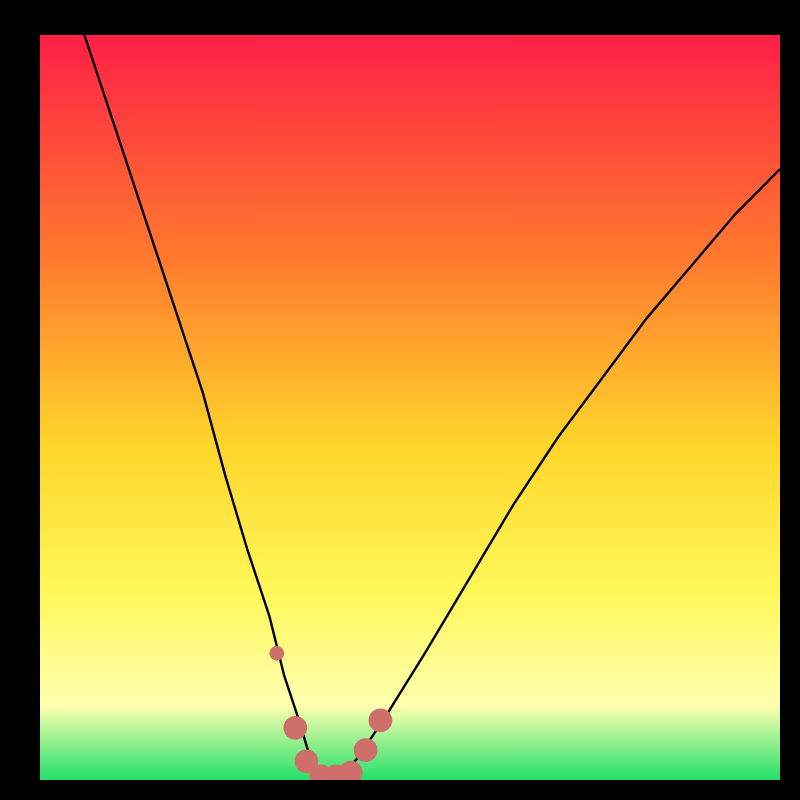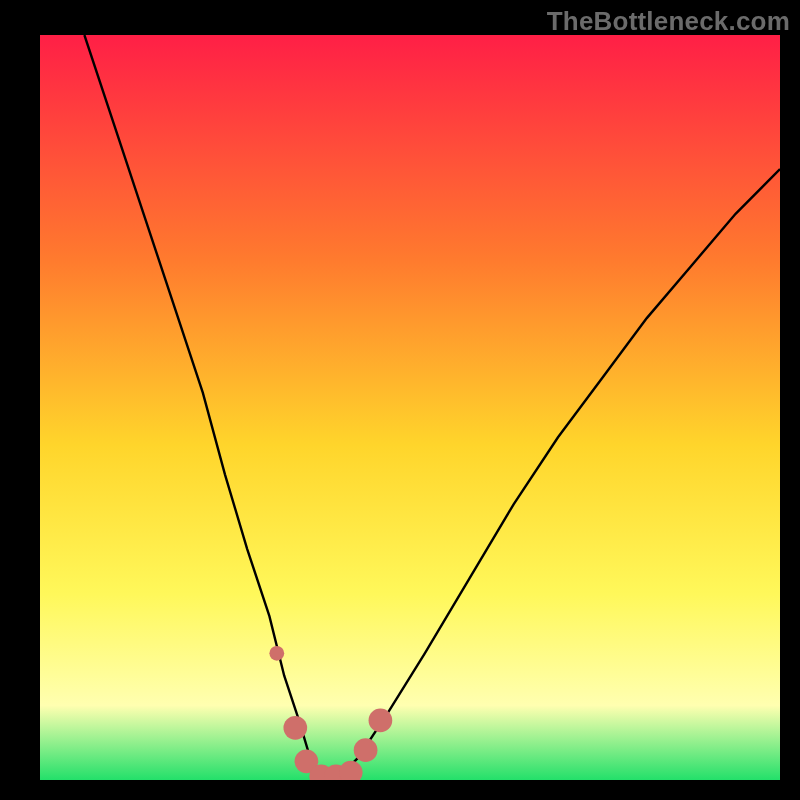--- a/index.html
+++ b/index.html
@@ -60,14 +60,13 @@
           <circle cx="266.40" cy="726.38" r="11.84" fill="#cf6f6a"></circle>
           <circle cx="281.20" cy="741.27" r="11.84" fill="#cf6f6a"></circle>
           <circle cx="296.00" cy="741.27" r="11.84" fill="#cf6f6a"></circle>
           <circle cx="310.80" cy="737.55" r="11.84" fill="#cf6f6a"></circle>
           <circle cx="325.60" cy="715.20" r="11.84" fill="#cf6f6a"></circle>
           <circle cx="340.40" cy="685.40" r="11.84" fill="#cf6f6a"></circle>
         </g>
     </svg>
   </div>
 
-  <div class="watermark">TheBottleneck.com</div>
 </div>
 
 </body></html>

